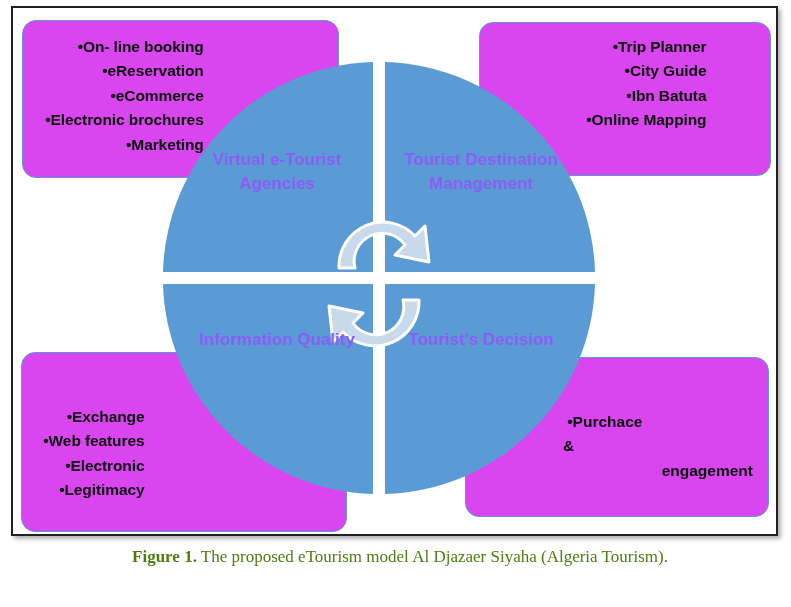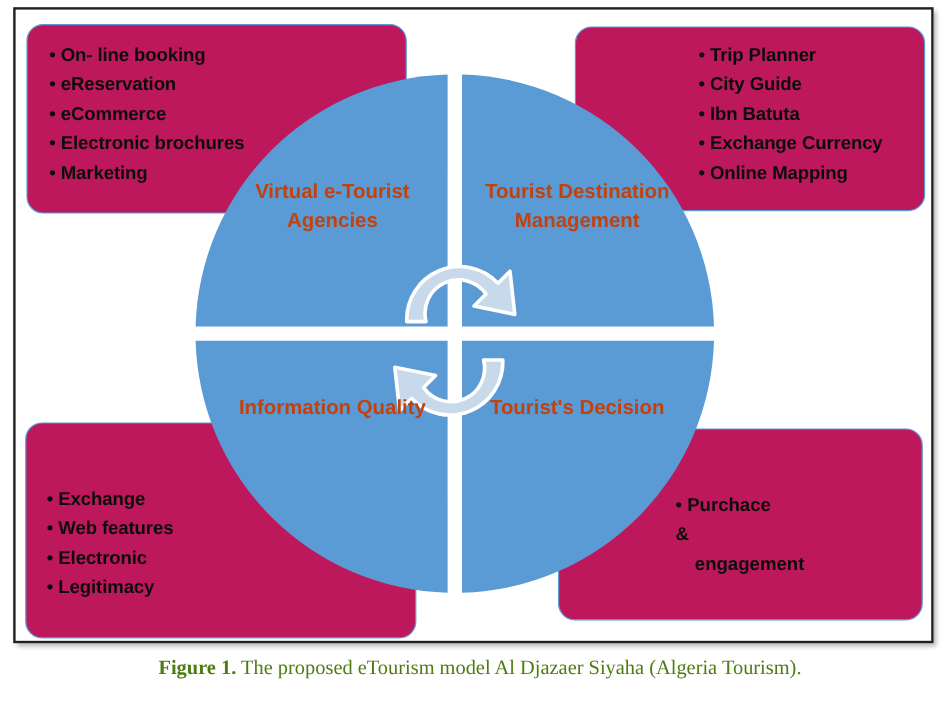--- a/index.html
+++ b/index.html
@@ -29,22 +29,23 @@
     background: #ffffff;
     box-sizing: border-box;
     box-shadow: 3px 3px 4px rgba(0,0,0,0.30);
   }
 
   
   .callout {
     position: absolute;
     border: 1.6px solid #5b9bd5;
     border-radius: 14px;
-    background: #be185d;
+    background: #d946ef;
     box-sizing: border-box;
+    text-align: right;
   }
   #callout-tl { left: 9px;   top: 12px;  width: 317px; height: 158px; }
   #callout-tr { left: 466px; top: 14px;  width: 292px; height: 154px; }
   #callout-bl { left: 8px;   top: 344px; width: 326px; height: 180px; }
   #callout-br { left: 452px; top: 349px; width: 304px; height: 160px; }
 
   .bullet-list {
     list-style: none;
     margin: 0;
     padding: 0;
@@ -99,21 +100,21 @@
     position: absolute;
     left: 144px;
     top: 48px;
     width: 444px;
     height: 444px;
   }
   #circle-wrap svg { display: block; }
 
   .quad-label {
     position: absolute;
-    color: #c2410c;
+    color: #8b5cf6;
     font-weight: bold;
     font-size: 17px;
     line-height: 1.42;
     text-align: center;
     pointer-events: none;
   }
   #label-q1 { left: 36px;  top: 92px;  width: 168px; }  
   #label-q2 { left: 238px; top: 92px;  width: 172px; }  
   #label-q3 { left: 36px;  top: 272px; width: 168px; }  
   #label-q4 { left: 238px; top: 272px; width: 172px; }  
@@ -147,21 +148,20 @@
         <li>Electronic brochures</li>
         <li>Marketing</li>
       </ul>
     </div>
 
     <div class="callout" id="callout-tr">
       <ul class="bullet-list">
         <li>Trip Planner</li>
         <li>City Guide</li>
         <li>Ibn Batuta</li>
-        <li>Exchange Currency</li>
         <li>Online Mapping</li>
       </ul>
     </div>
 
     <div class="callout" id="callout-bl">
       <ul class="bullet-list">
         <li>Exchange</li>
         <li>Web features</li>
         <li>Electronic</li>
         <li>Legitimacy</li>

